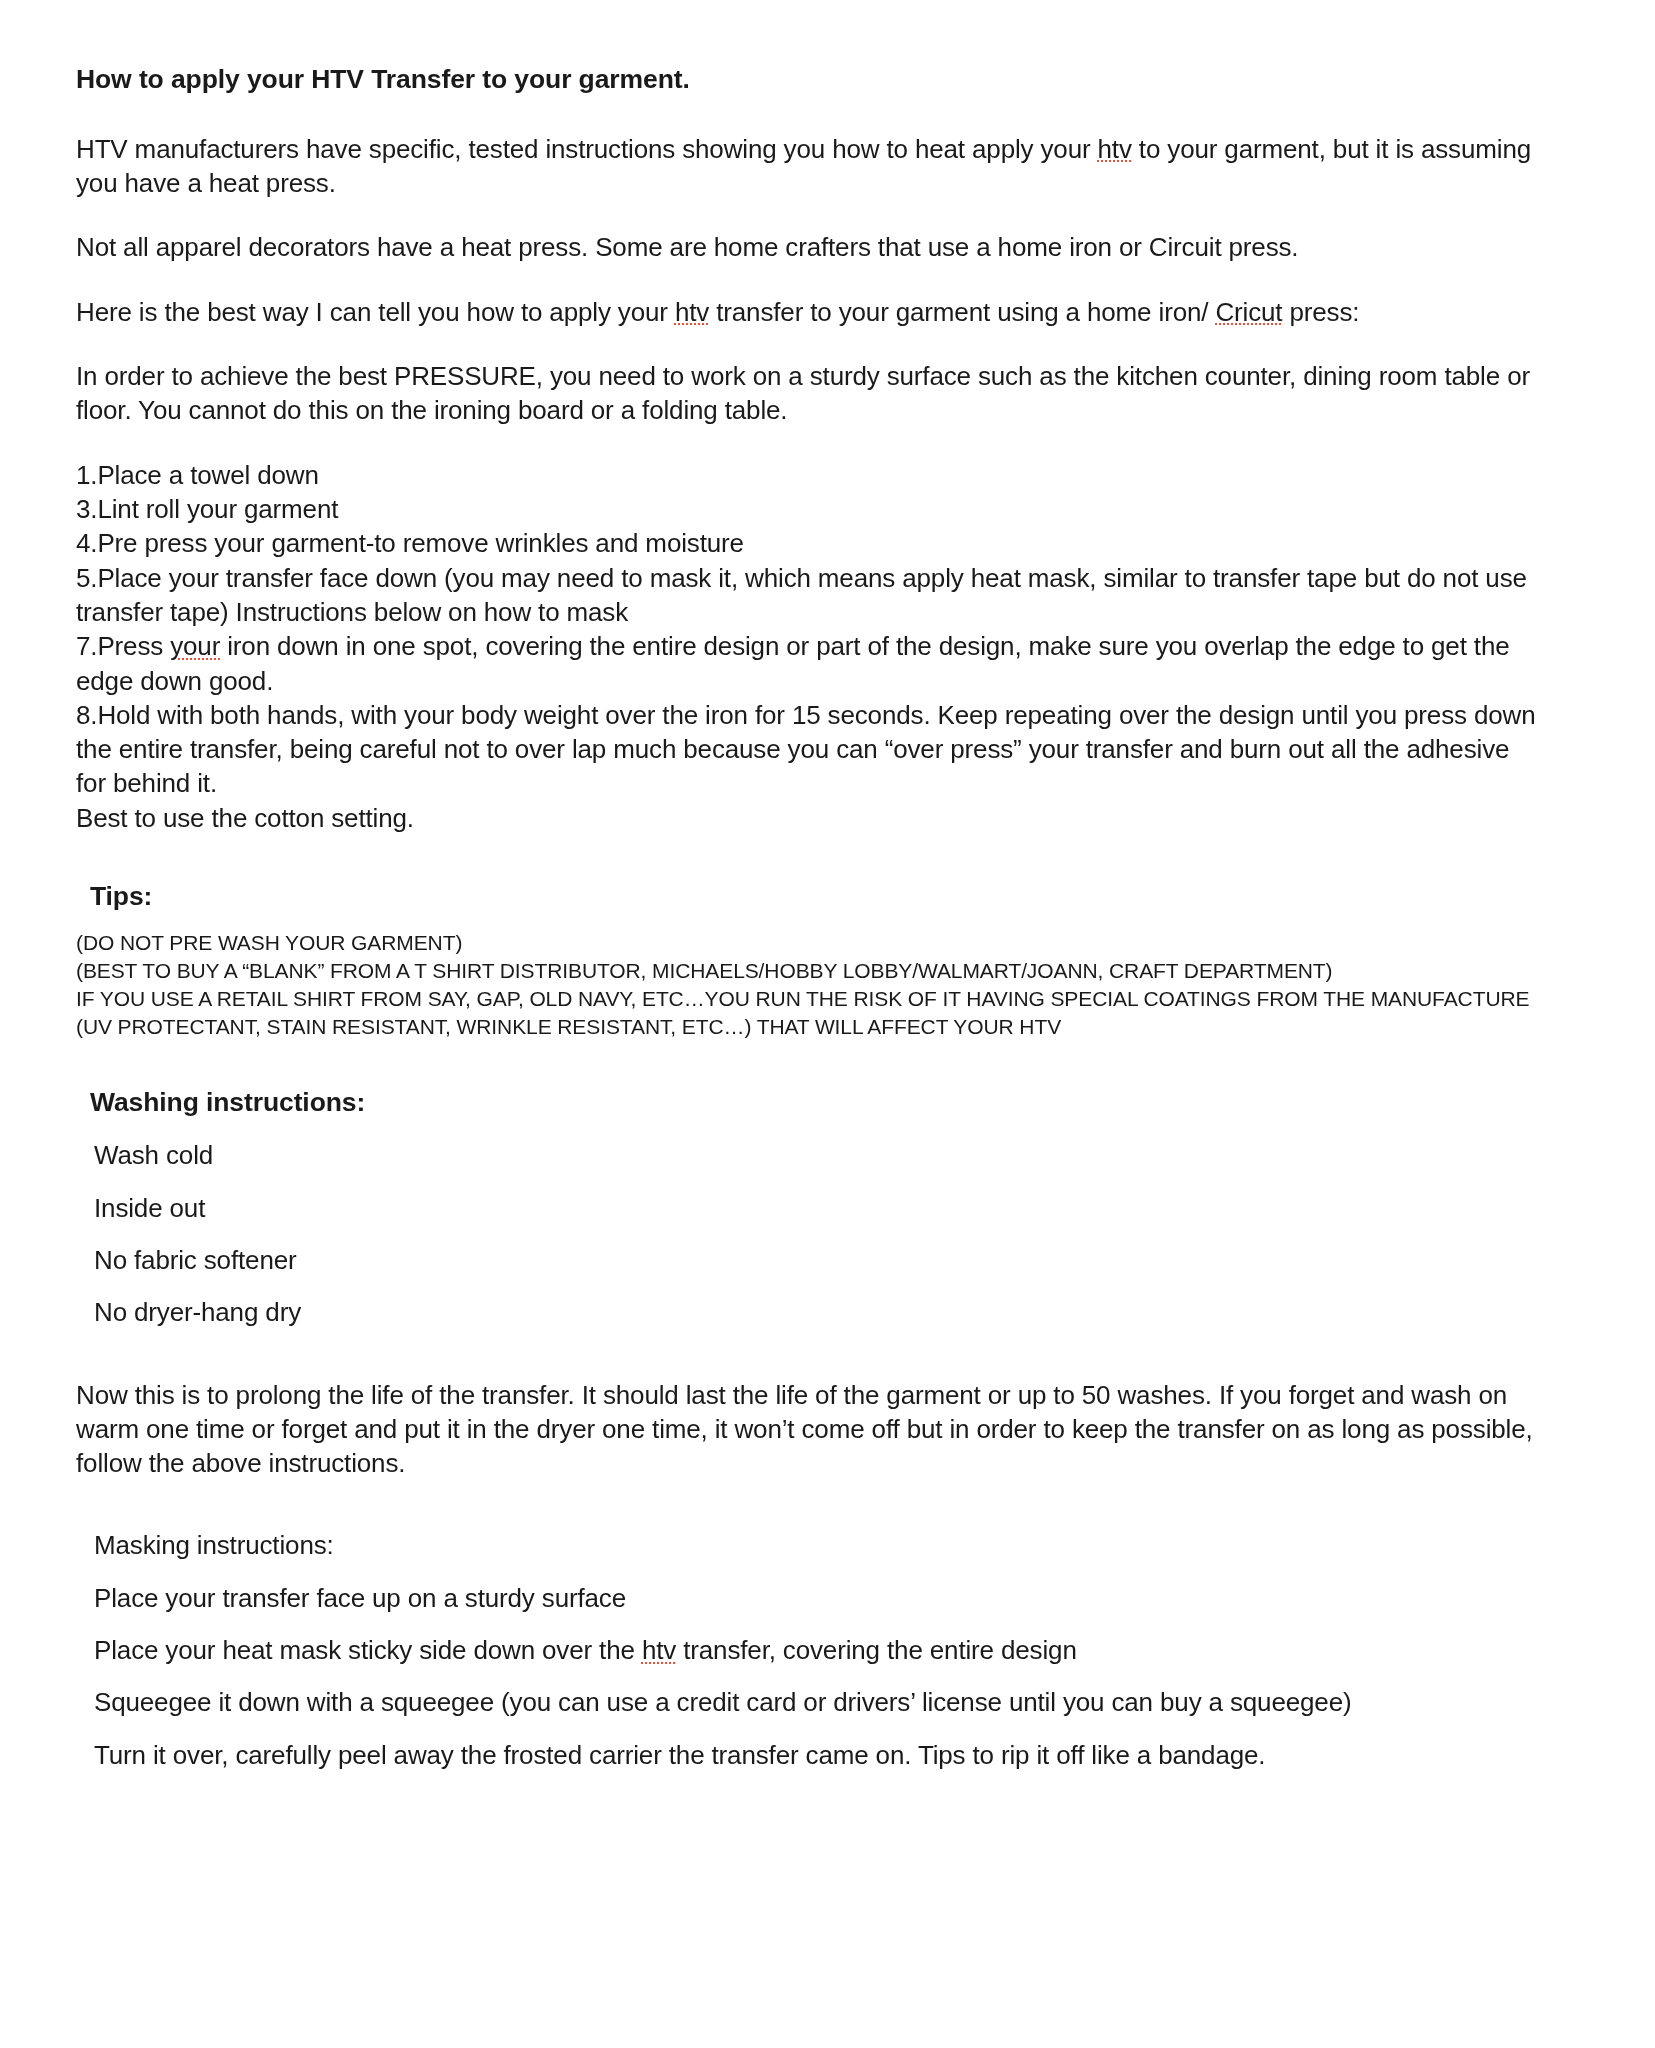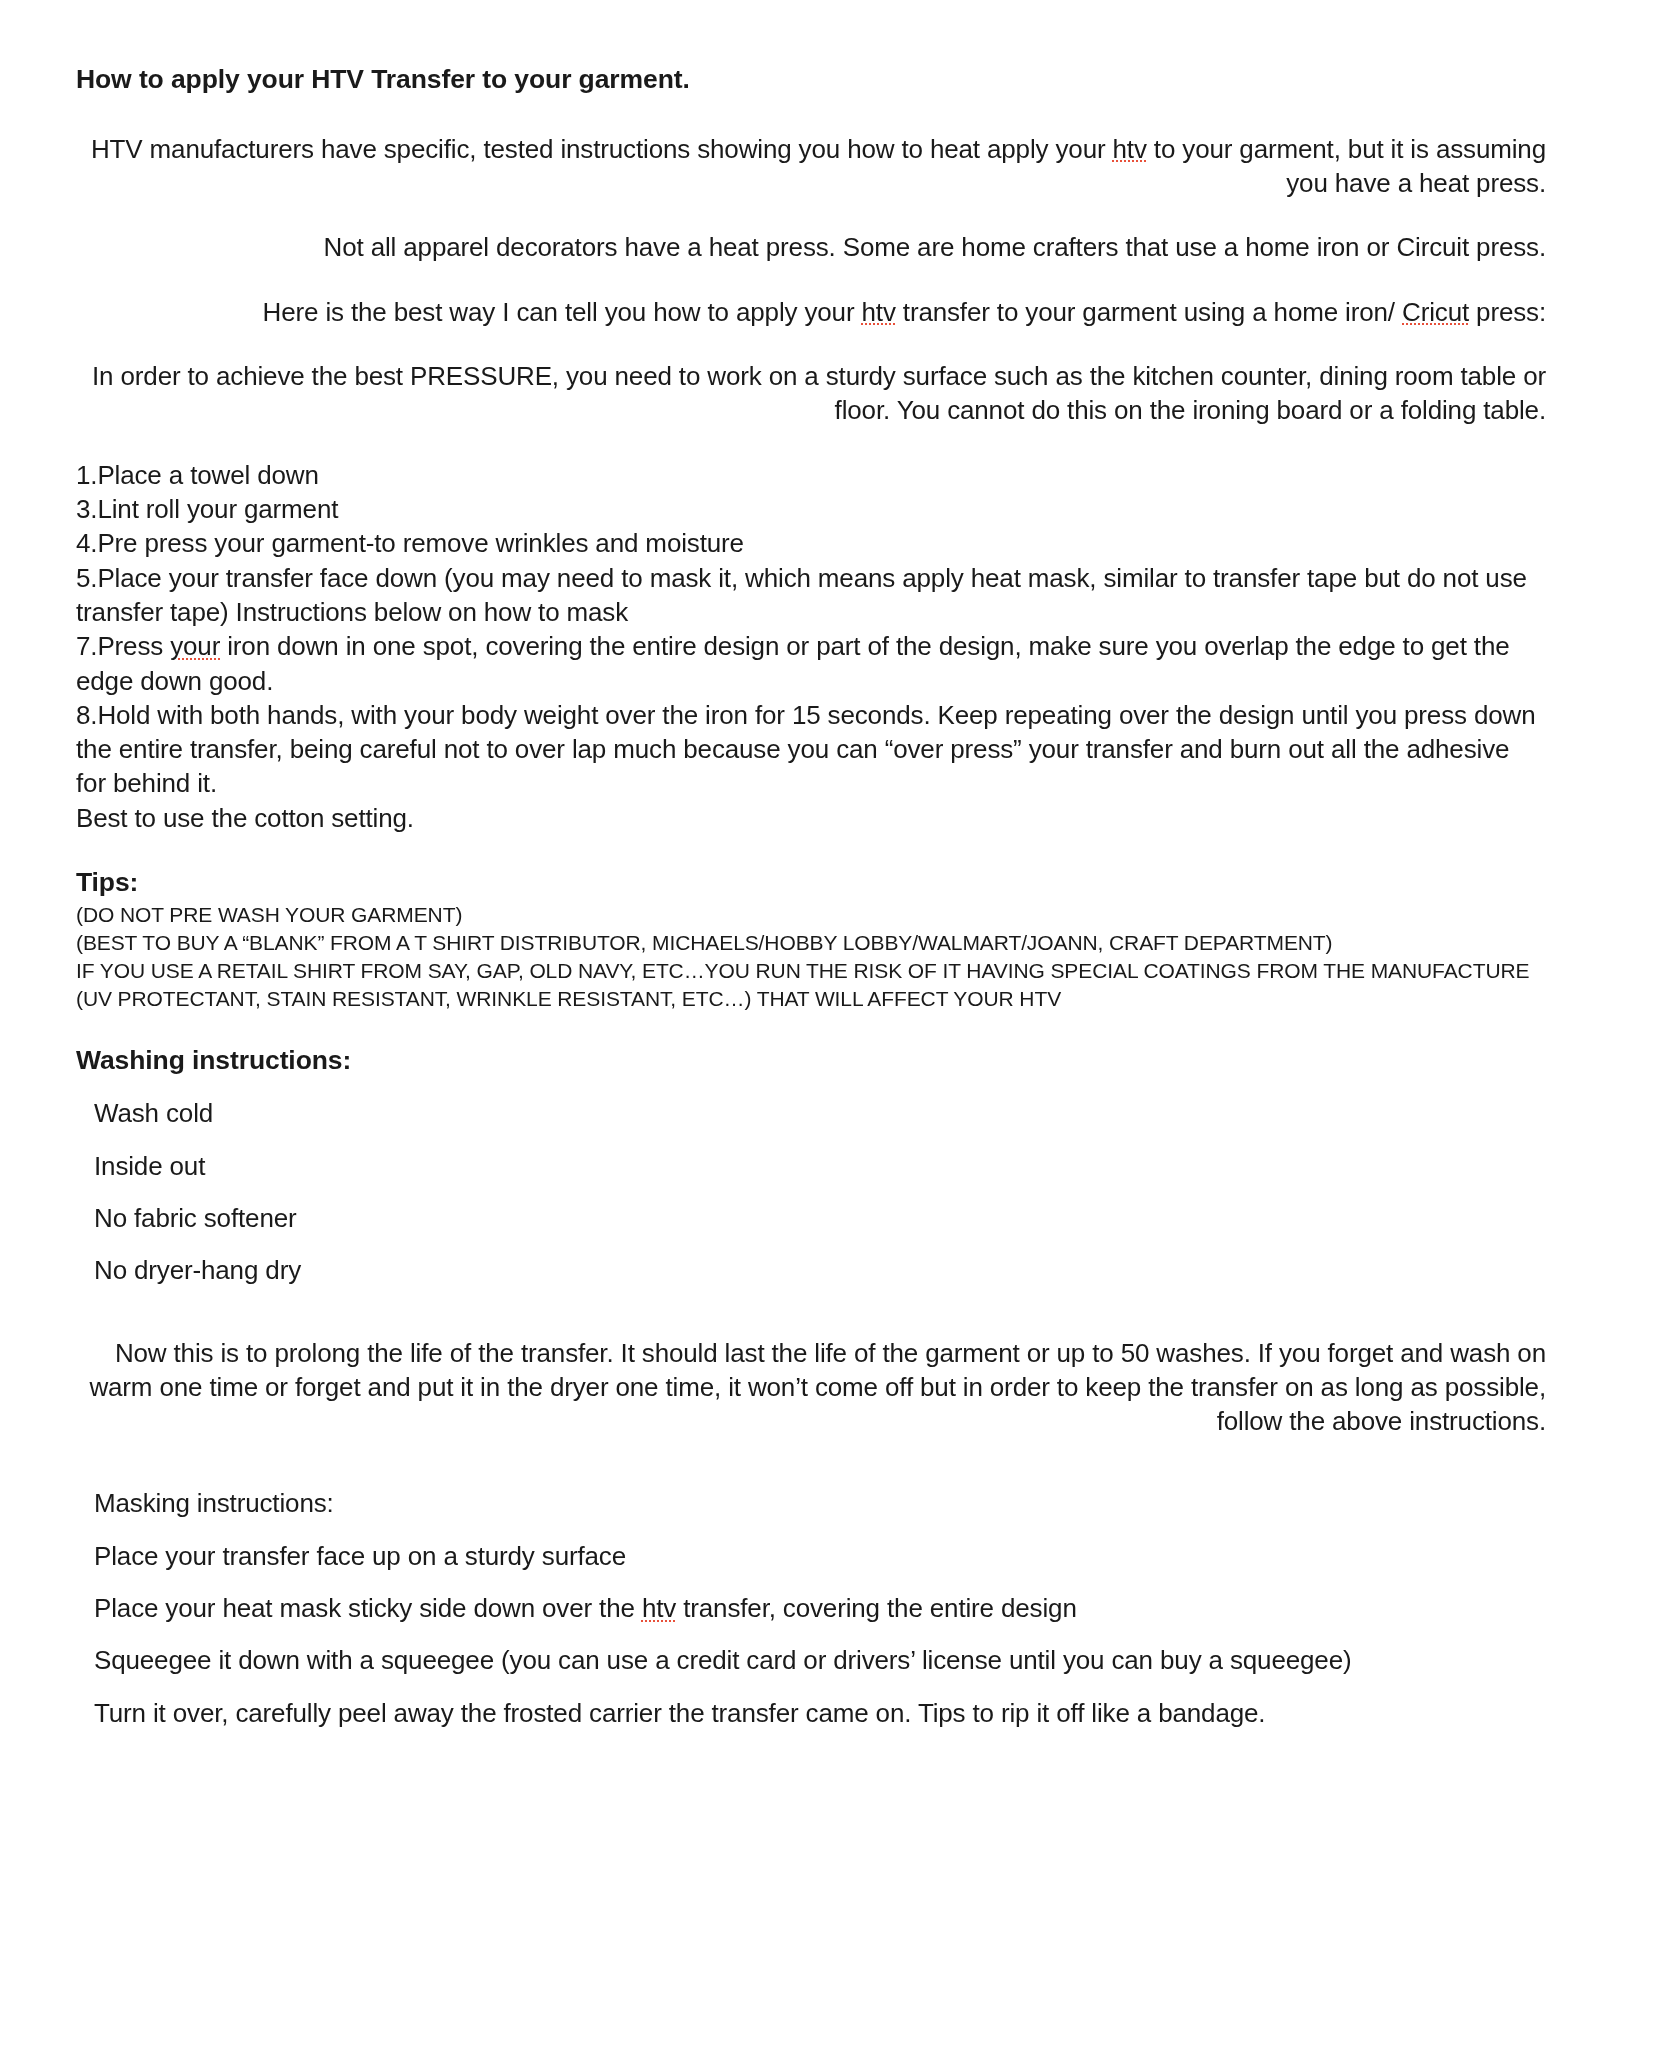--- a/index.html
+++ b/index.html
@@ -29,36 +29,35 @@
     font-weight: bold;
     margin: 0 0 0 0;
     letter-spacing: -0.1px;
     line-height: 1.35;
   }
   p.para {
     font-size: 26px;
     line-height: 1.32;
     margin: 0;
     letter-spacing: -0.15px;
-    text-align: right;
   }
   .gap-lg { height: 34px; }
   .gap-md { height: 30px; }
   .steps {
     font-size: 26px;
     line-height: 1.32;
     letter-spacing: -0.15px;
   }
   .step {
     margin: 0;
   }
   h2.subhead {
     font-size: 26.5px;
     font-weight: bold;
-    margin: 0;
+    margin: 14px;
     letter-spacing: -0.1px;
     line-height: 1.35;
   }
   .caps {
     font-size: 21px;
     line-height: 1.33;
     letter-spacing: -0.1px;
     margin: 0;
   }
   .plain-line {

